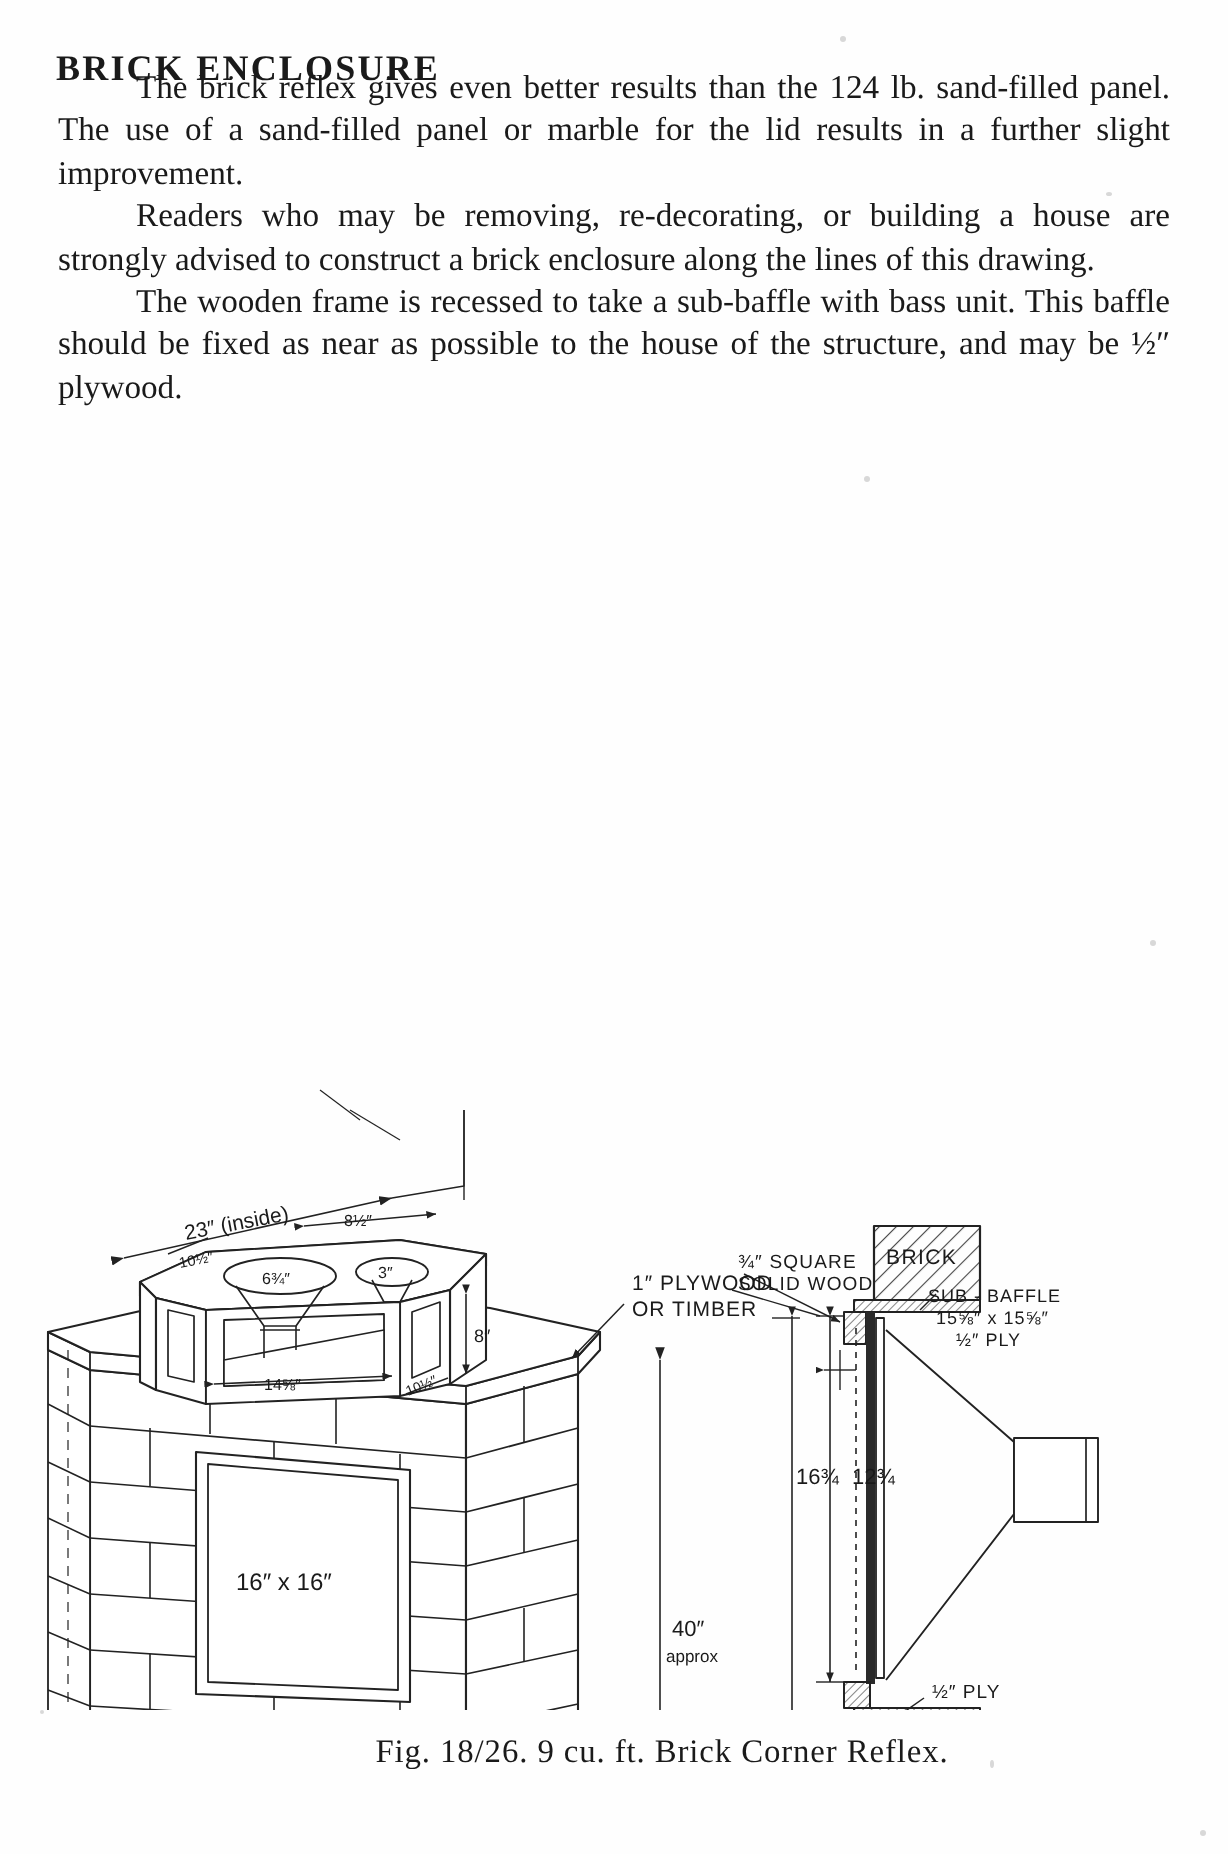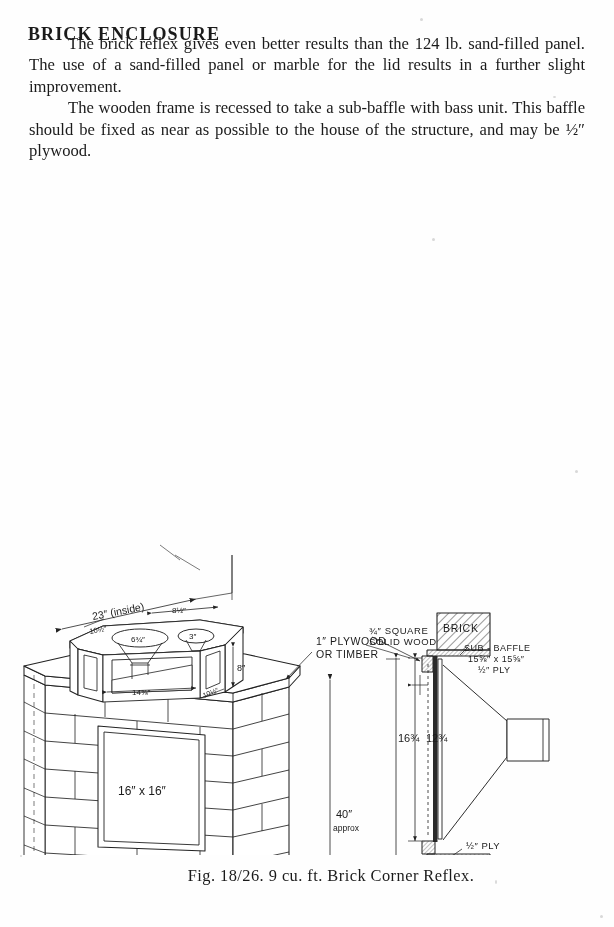--- a/index.html
+++ b/index.html
@@ -43,20 +43,21 @@
 </style>
 </head>
 <body>
 
 <div class="page">
 
   <div class="runhead">BRICK  ENCLOSURE</div>
 
   <div class="bodytext">
     <p>The brick reflex gives even better results than the 124 lb. sand-filled panel.  The use of a sand-filled panel or marble for the lid results in a further slight improvement.</p>
+    <p>Readers who may be removing, re-decorating, or building a house are strongly advised to construct a brick enclosure along the lines of this drawing.</p>
     <p>The wooden frame is recessed to take a sub-baffle with bass unit.  This baffle should be fixed as near as possible to the house of the structure, and may be ½″ plywood.</p>
   </div>
 
   <div class="figure">
     <svg class="figsvg" width="614" height="600" viewBox="0 0 614 600">
       <defs>
         <pattern id="hatch" width="6" height="6" patternUnits="userSpaceOnUse" patternTransform="rotate(45)">
           <line x1="0" y1="0" x2="0" y2="6" stroke="#444" stroke-width="1.1"></line>
         </pattern>
         <pattern id="hatchFine" width="4" height="4" patternUnits="userSpaceOnUse" patternTransform="rotate(45)">

